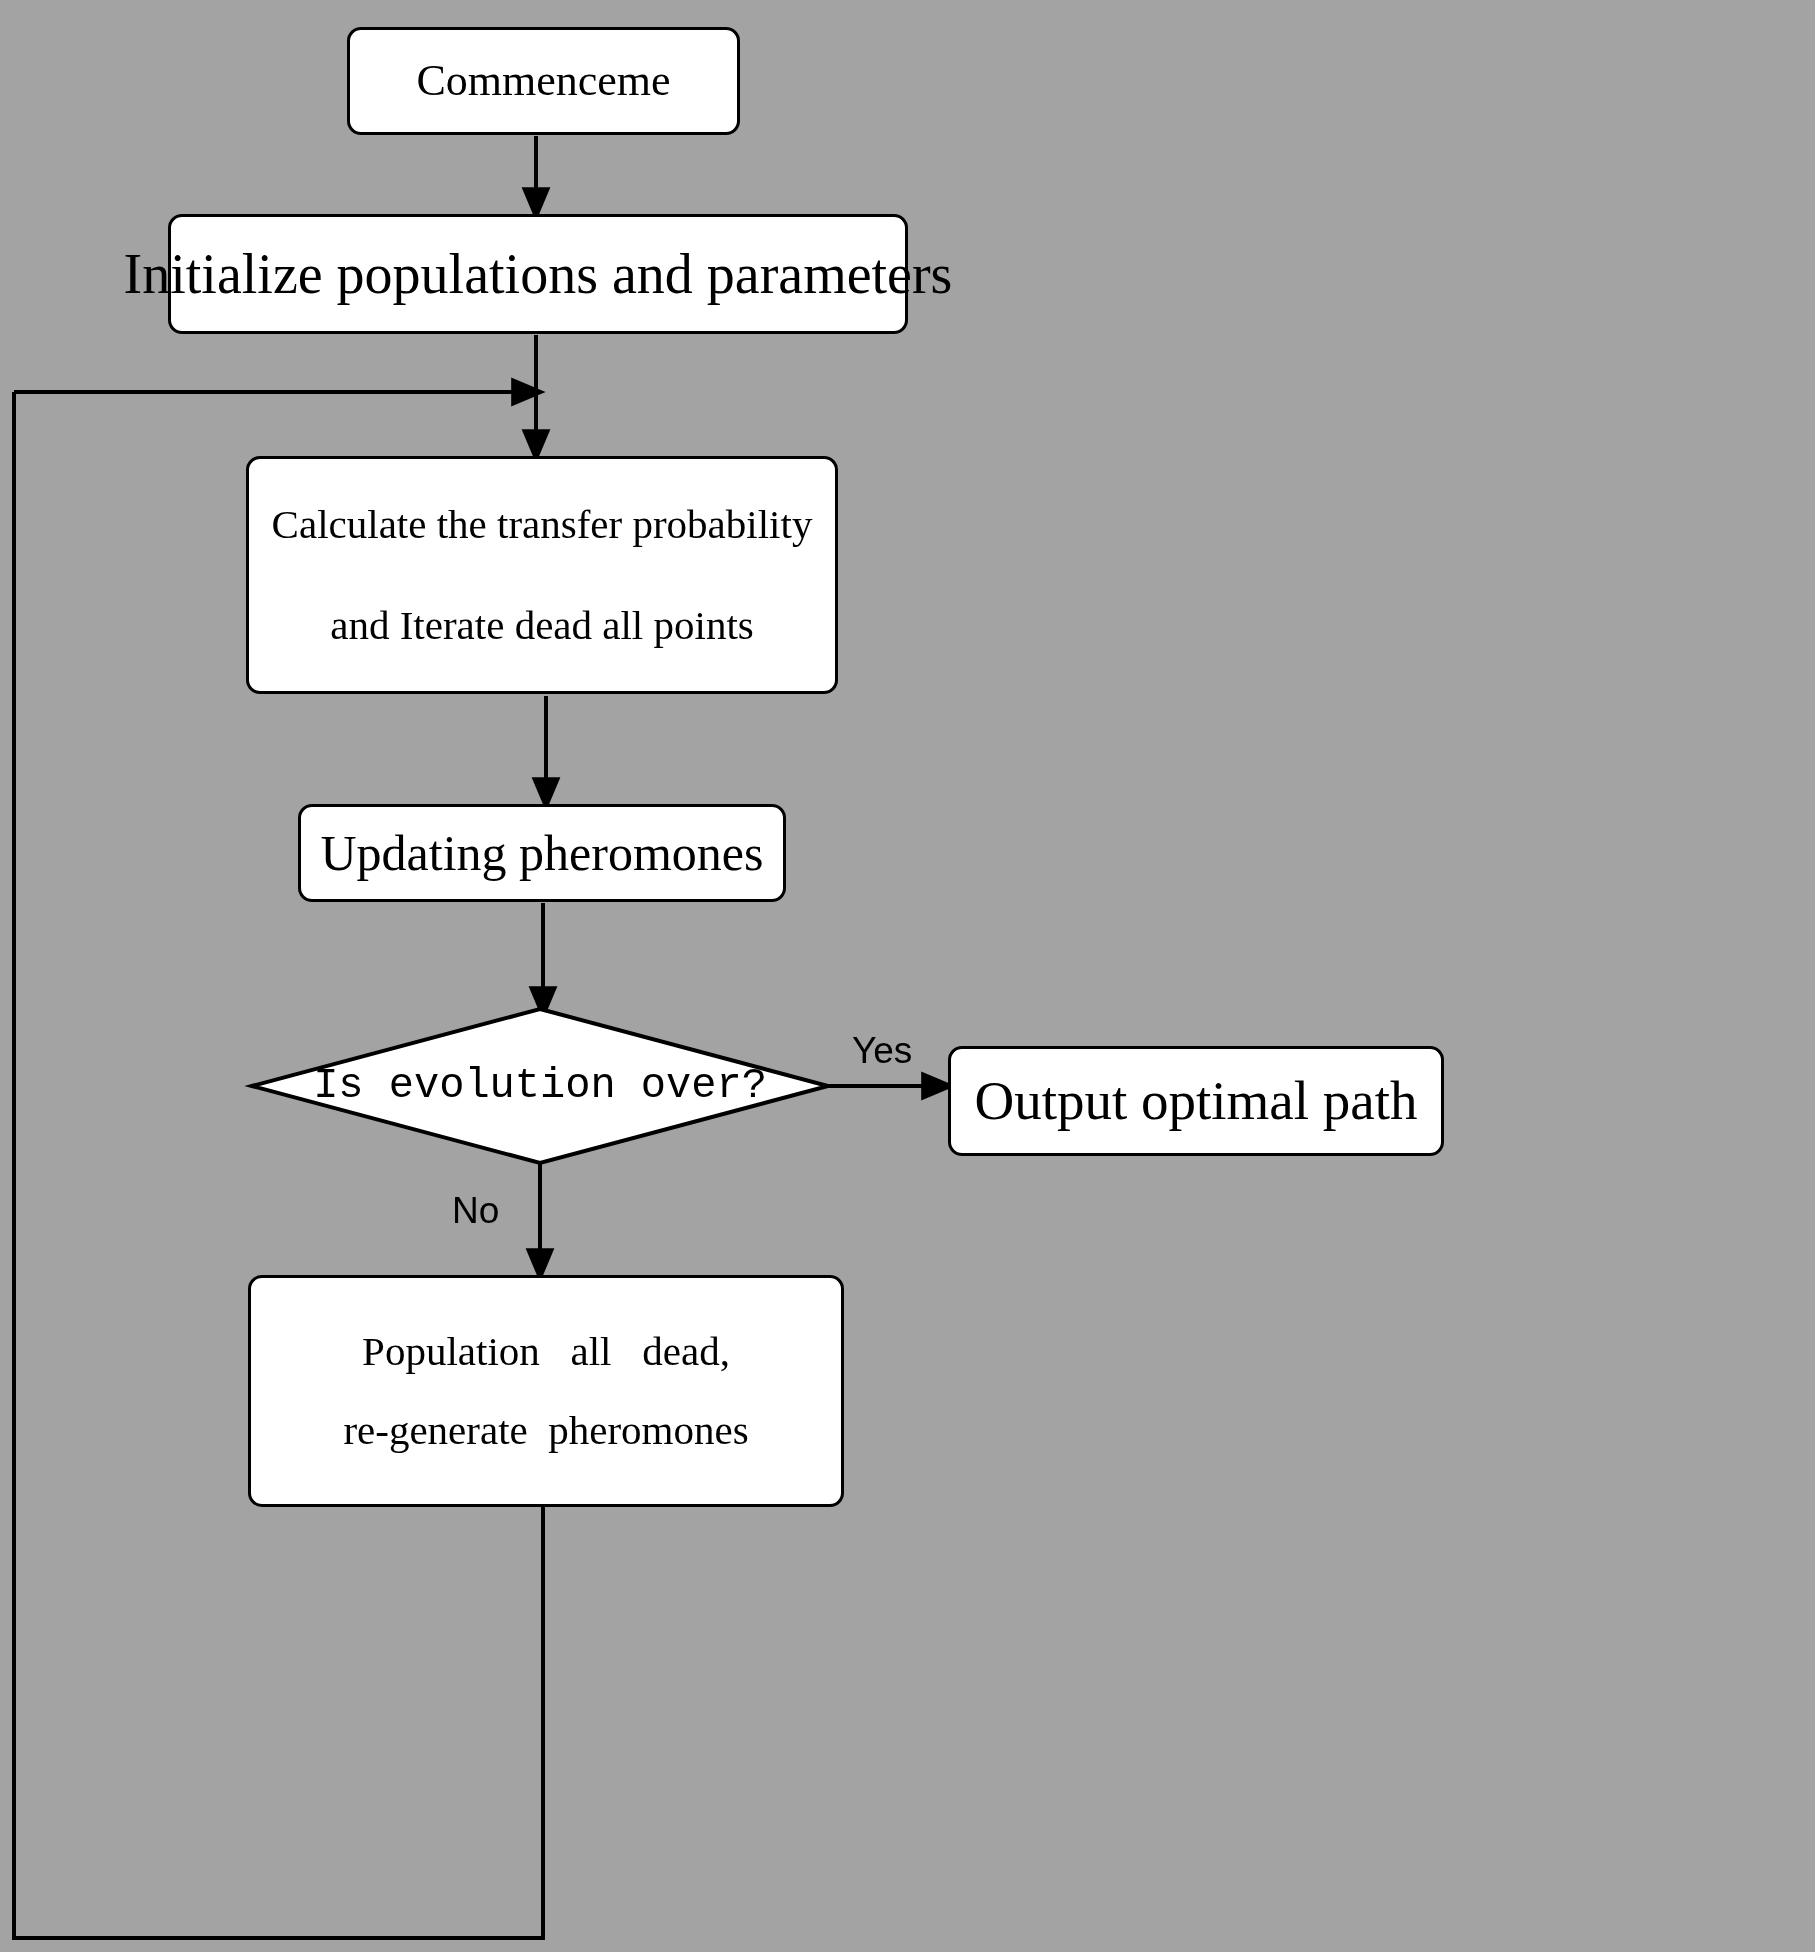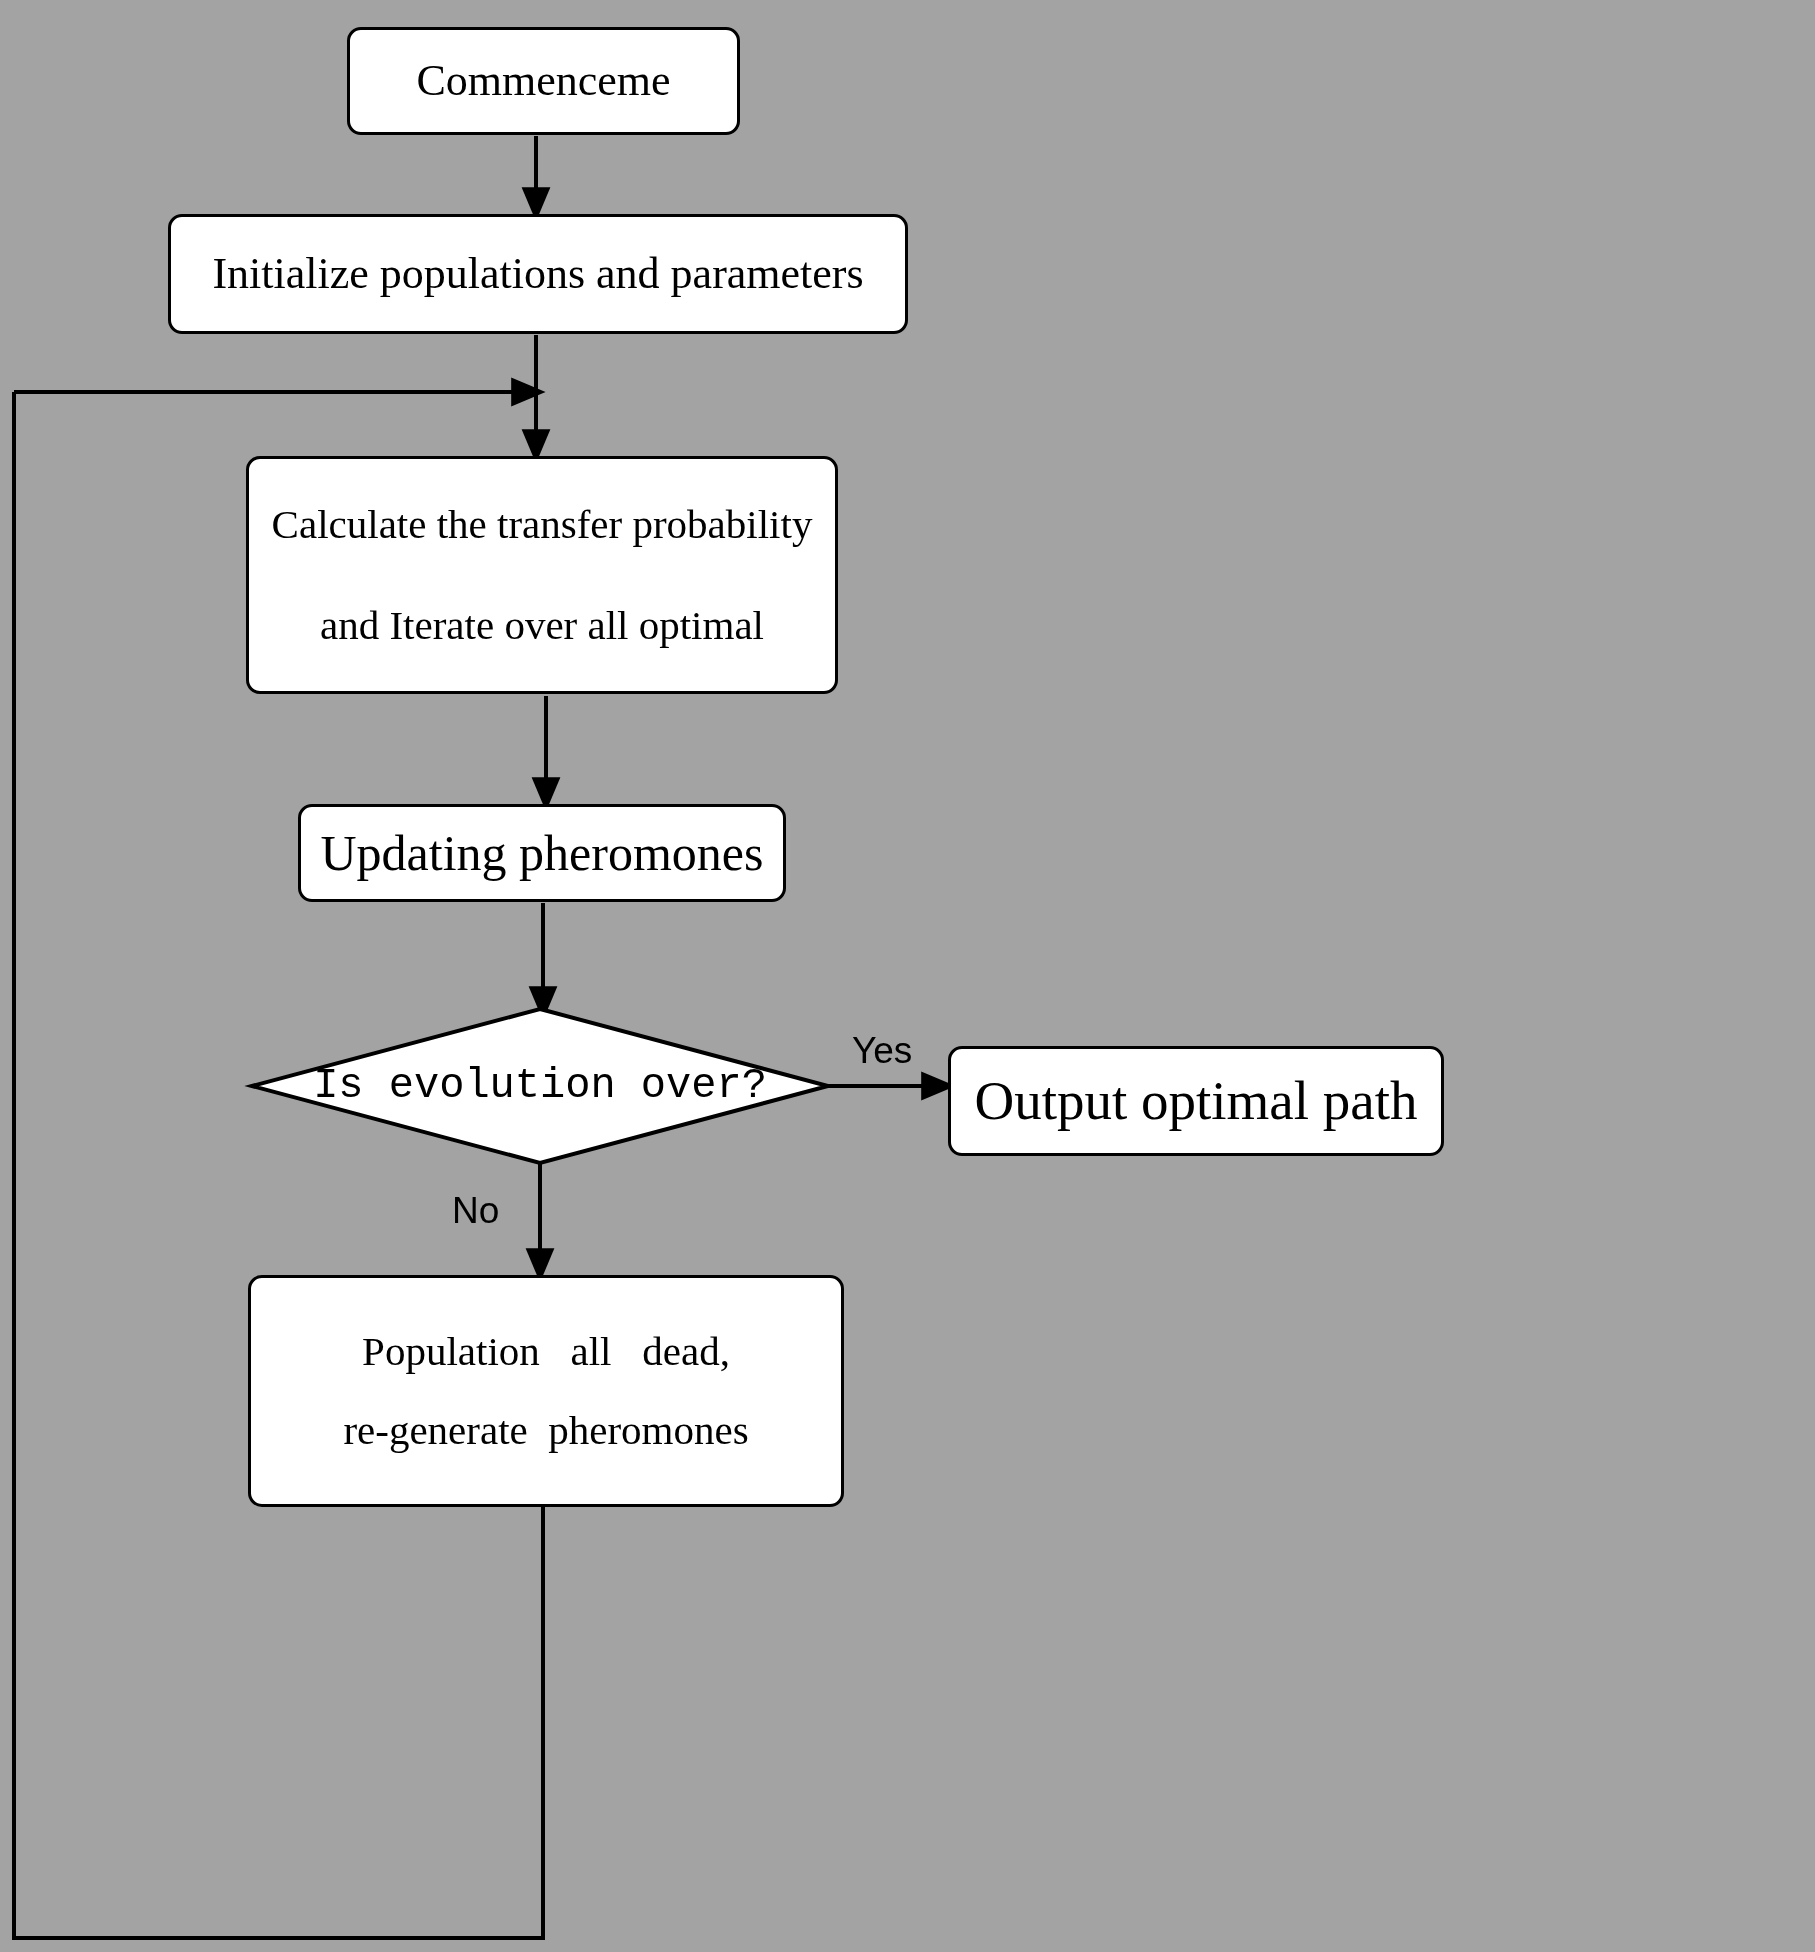--- a/index.html
+++ b/index.html
@@ -36,21 +36,21 @@
     color: #000000;
     font-family: "Liberation Serif", "DejaVu Serif", serif;
     text-align: center;
     line-height: 1.05;
   }
   .node .line1, .node .line2 {
     display: block;
     white-space: pre;
   }
   .node-start { left: 347px; top: 27px; width: 393px; height: 108px; font-size: 44px; }
-  .node-init  { left: 168px; top: 214px; width: 740px; height: 120px; font-size: 44px; }
+  .node-init  { left: 168px; top: 214px; width: 740px; height: 120px; font-size: 56px; }
   .node-calc  { left: 246px; top: 456px; width: 592px; height: 238px; font-size: 41px; }
   .node-calc .line1 { margin-bottom: 58px; }
   .node-update{ left: 298px; top: 804px; width: 488px; height: 98px; font-size: 50px; }
   .node-output{ left: 948px; top: 1031px; width: 496px; height: 110px; font-size: 55px; margin-top: 15px; }
   .node-repop { left: 248px; top: 1275px; width: 596px; height: 232px; font-size: 41px; }
   .node-repop .line1 { margin-bottom: 36px; }
 
   .diamond-label {
     position: absolute;
     left: 250px;
@@ -126,21 +126,21 @@
   <div class="node node-start">
     <span class="line1">Commenceme</span>
   </div>
 
   <div class="node node-init">
     <span class="line1">Initialize populations and parameters</span>
   </div>
 
   <div class="node node-calc">
     <span class="line1">Calculate the transfer probability</span>
-    <span class="line2">and Iterate over all optimal</span>
+    <span class="line2">and Iterate dead all points</span>
   </div>
 
   <div class="node node-update">
     <span class="line1">Updating pheromones</span>
   </div>
 
   <div class="diamond-label">Is evolution over?</div>
 
   <div class="node node-output">
     <span class="line1">Output optimal path</span>

